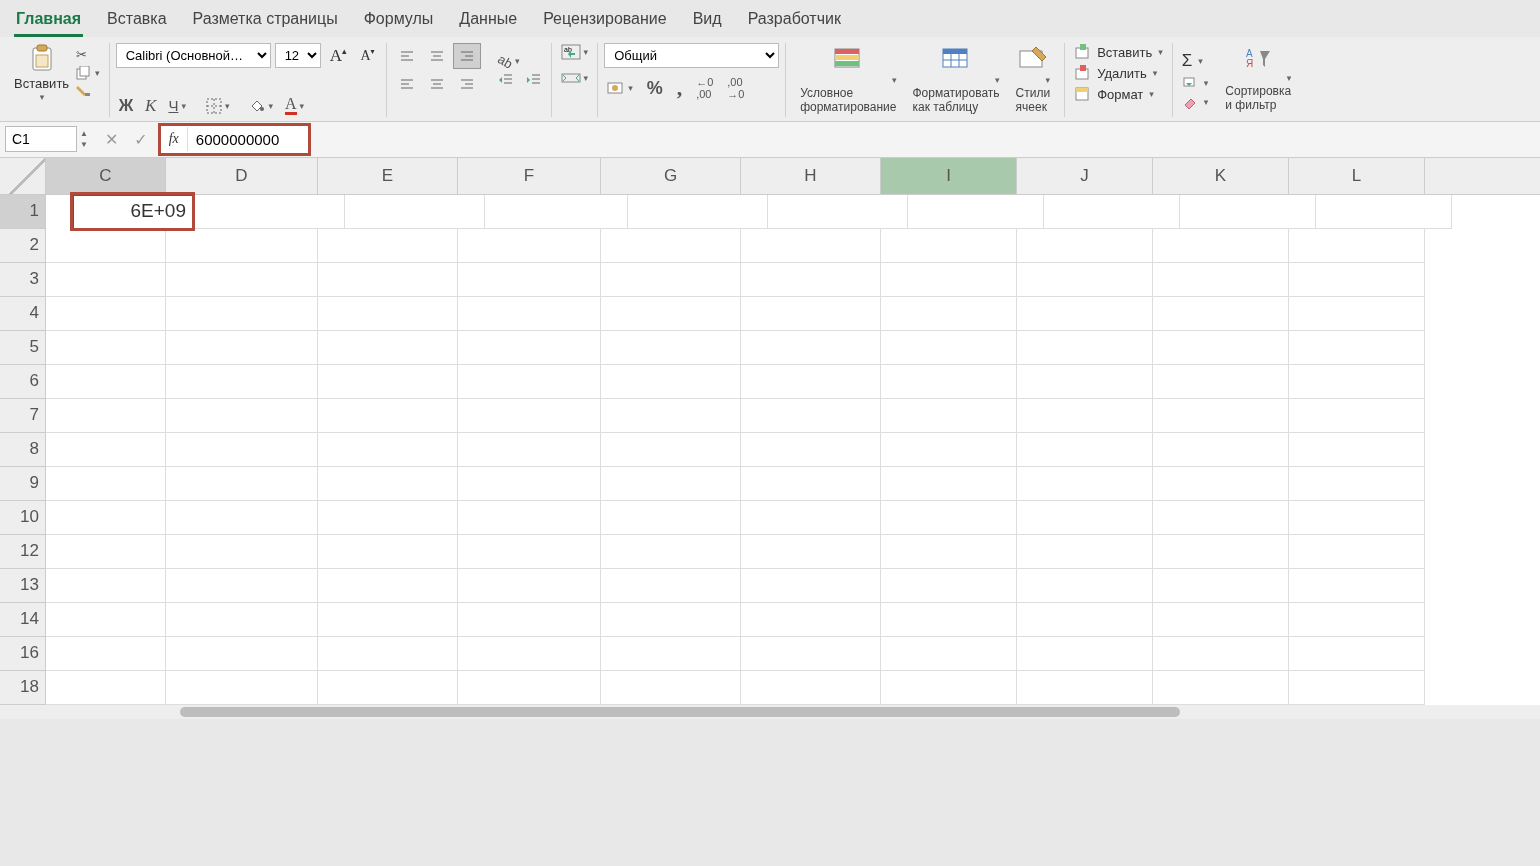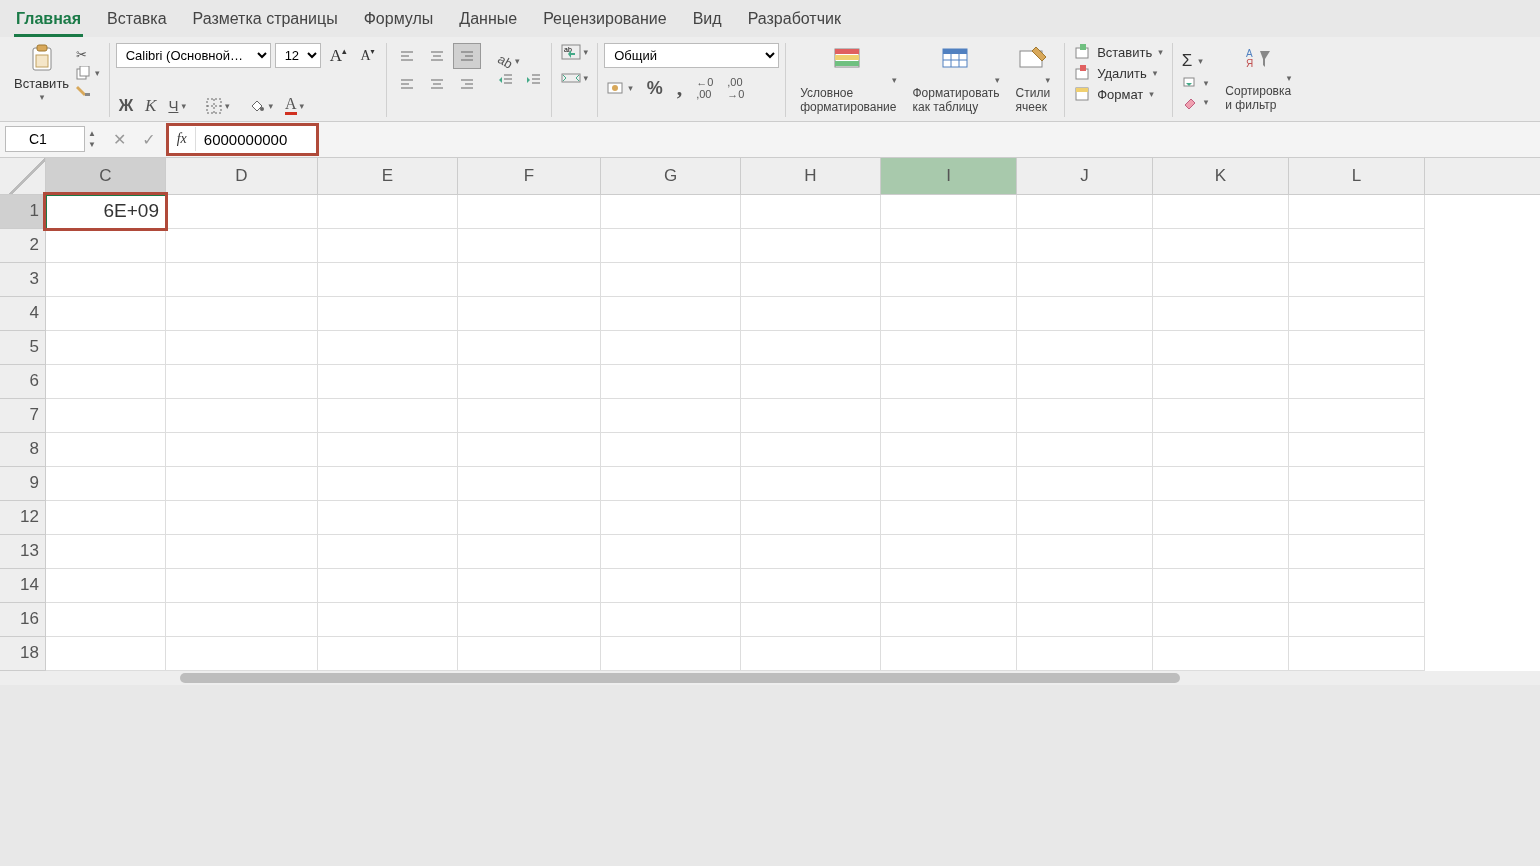--- a/index.html
+++ b/index.html
@@ -26,39 +26,39 @@
 .align-box{display:grid;grid-template-columns:repeat(3,28px);grid-template-rows:repeat(2,26px);gap:2px;}
 .align-cell{display:flex;align-items:center;justify-content:center;cursor:pointer;border:1px solid transparent;}
 .align-cell.sel{background:#d0d0d0;border:1px solid #999;}
 .drop-arrow{font-size:9px;color:#666;margin-left:1px;}
 .num-select{width:175px;}
 .big-icon-btn{display:flex;flex-direction:column;align-items:center;justify-content:center;padding:2px 8px;cursor:pointer;gap:2px;}
 .big-icon-btn .lbl{font-size:12px;text-align:left;line-height:1.15;color:#444;}
 .cell-ops{display:flex;flex-direction:column;gap:3px;}
 .cell-op{display:flex;align-items:center;gap:5px;font-size:13px;padding:1px 3px;cursor:pointer;}
 .formula-bar{display:flex;align-items:center;background:#f4f4f4;border-bottom:1px solid #ccc;height:36px;}
-.namebox{width:80px;margin:3px 0 3px 5px;background:#fff;border:1px solid #bbb;padding:4px 23px;font-size:14px;}
+.namebox{width:72px;margin:3px 0 3px 5px;background:#fff;border:1px solid #bbb;padding:4px 6px;font-size:14px;}
 .spin{display:flex;flex-direction:column;margin-right:6px;}
 .spin span{font-size:8px;color:#666;cursor:pointer;line-height:7px;padding:2px 3px;}
 .fb-btn{padding:4px 8px;color:#999;font-size:16px;cursor:pointer;}
 .fx-wrap{display:flex;align-items:center;border:3px solid #b04a3a;background:#fff;margin:2px 0 2px 2px;}
 .fx-label{font-style:italic;font-family:serif;padding:4px 8px;border-right:1px solid #ddd;font-size:14px;}
 .fx-input{border:none;padding:5px 8px;font-size:15px;width:120px;background:transparent;}
 .grid-wrap{background:#fff;overflow:hidden;}
 .col-headers{display:flex;background:#eeeeee;border-bottom:1px solid #ccc;}
 .corner{width:46px;height:36px;border-right:1px solid #ccc;background:linear-gradient(135deg,transparent 55%,#bbb 55%,#bbb 60%,transparent 60%);}
 .col-h{height:36px;border-right:1px solid #ccc;display:flex;align-items:center;justify-content:center;font-size:17px;color:#555;cursor:pointer;}
 .col-h.sel{background:#d0d0d0;}
 .col-h.green{background:#a8c9ac;}
 .row-line{display:flex;height:34px;}
 .row-h{width:46px;background:#eeeeee;border-right:1px solid #ccc;border-bottom:1px solid #ccc;display:flex;align-items:center;justify-content:flex-end;padding-right:6px;font-size:17px;color:#555;cursor:pointer;}
 .row-h.sel{background:#d0d0d0;}
 .cell{border-right:1px solid #ddd;border-bottom:1px solid #ddd;padding:2px 6px;display:flex;align-items:center;justify-content:flex-end;font-size:19px;}
 .cell.selected{outline:2px solid #1a7a47;outline-offset:-1px;}
-.cell-hl{position:relative;}
+.cell-hl{position:relative;margin-left:27px;}
 .cell-hl::after{content:'';position:absolute;inset:-3px;border:3px solid #b04a3a;pointer-events:none;}
 .scrollbar{height:14px;background:#eee;display:flex;align-items:center;padding:0 180px;}
 .thumb{height:10px;background:#bdbdbd;border-radius:5px;flex:1;max-width:1000px;}
 svg{display:block;}
 .underline-u{text-decoration:underline;font-size:15px;}
 </style>
 </head>
 <body>
 
 <div class="tabs">
@@ -495,20 +495,33 @@
         <div class="cell" style="width: 140px;"></div>
         <div class="cell" style="width: 143px;"></div>
         <div class="cell" style="width: 140px;"></div>
         <div class="cell" style="width: 140px;"></div>
         <div class="cell" style="width: 136px;"></div>
         <div class="cell" style="width: 136px;"></div>
         <div class="cell" style="width: 136px;"></div>
         <div class="cell" style="width: 136px;"></div>
       </div>
       <div class="row-line">
+        <div class="row-h">10</div>
+        <div class="cell" style="width: 120px;"></div>
+        <div class="cell" style="width: 152px;"></div>
+        <div class="cell" style="width: 140px;"></div>
+        <div class="cell" style="width: 143px;"></div>
+        <div class="cell" style="width: 140px;"></div>
+        <div class="cell" style="width: 140px;"></div>
+        <div class="cell" style="width: 136px;"></div>
+        <div class="cell" style="width: 136px;"></div>
+        <div class="cell" style="width: 136px;"></div>
+        <div class="cell" style="width: 136px;"></div>
+      </div>
+      <div class="row-line">
         <div class="row-h">12</div>
         <div class="cell" style="width: 120px;"></div>
         <div class="cell" style="width: 152px;"></div>
         <div class="cell" style="width: 140px;"></div>
         <div class="cell" style="width: 143px;"></div>
         <div class="cell" style="width: 140px;"></div>
         <div class="cell" style="width: 140px;"></div>
         <div class="cell" style="width: 136px;"></div>
         <div class="cell" style="width: 136px;"></div>
         <div class="cell" style="width: 136px;"></div>

